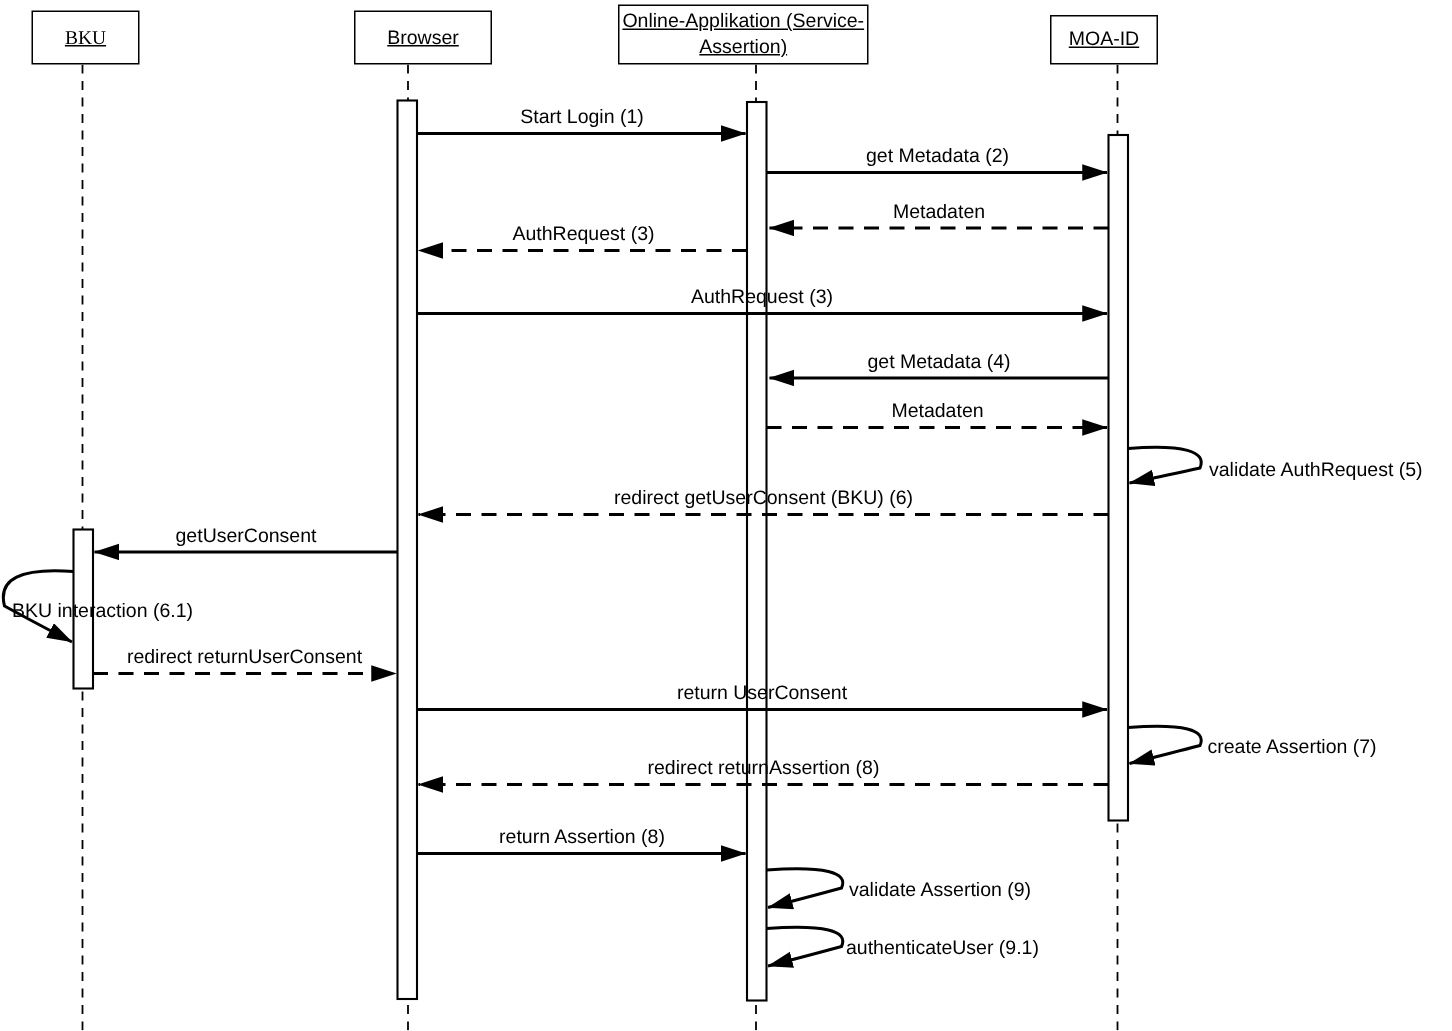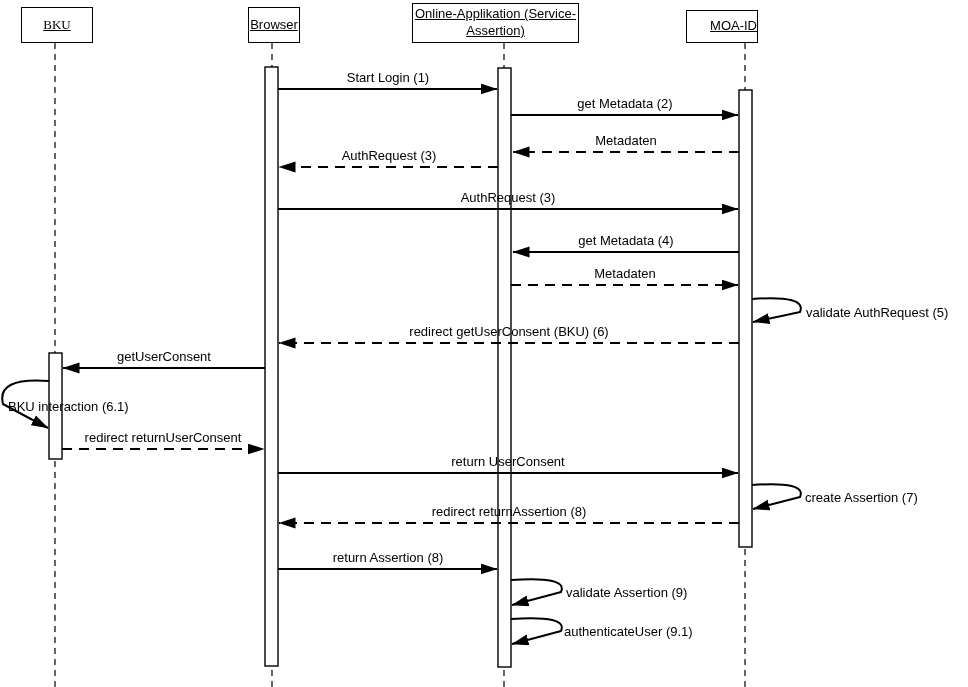--- a/index.html
+++ b/index.html
@@ -86,23 +86,23 @@
       <path d="M 752 485 Q 807.2 481 800 497 Q 781.76 501.8 753 509" class="loop" marker-end="url(#arrowhead)"></path>
       <text x="805" y="502" class="lbl">create Assertion (7)</text>
       <path d="M 511 580 Q 568.5 576 561 592 Q 542 597.2 512 605" class="loop" marker-end="url(#arrowhead)"></path>
       <text x="566" y="597" class="lbl">validate Assertion (9)</text>
       <path d="M 511 619 Q 568.5 615 561 631 Q 542 636.2 512 644" class="loop" marker-end="url(#arrowhead)"></path>
       <text x="564" y="636" class="lbl">authenticateUser (9.1)</text>
     </svg>
 <div class="actor-box" style="left: 21px; top: 7px; width: 72px; height: 36px; font-family: Liberation Serif, serif;">
       <span>BKU</span>
     </div>
-    <div class="actor-box" style="left: 248px; top: 7px; width: 52px; height: 36px;">
+    <div class="actor-box" style="left: 236px; top: 7px; width: 92px; height: 36px;">
       <span>Browser</span>
     </div>
     <div class="actor-box" style="left: 412px; top: 3px; width: 167px; height: 40px;">
       <span>Online-Applikation (Service-</span>
       <span>Assertion)</span>
     </div>
-    <div class="actor-box" style="left: 686px; top: 10px; width: 72px; height: 33px; align-items: flex-end;">
+    <div class="actor-box" style="left: 700px; top: 10px; width: 72px; height: 33px;">
       <span>MOA-ID</span>
     </div>
   </div>
 
 </body></html>

